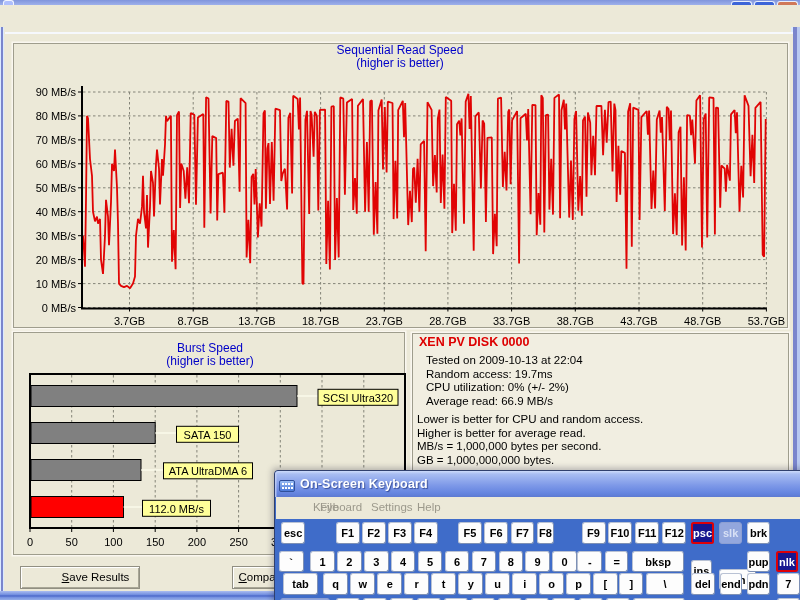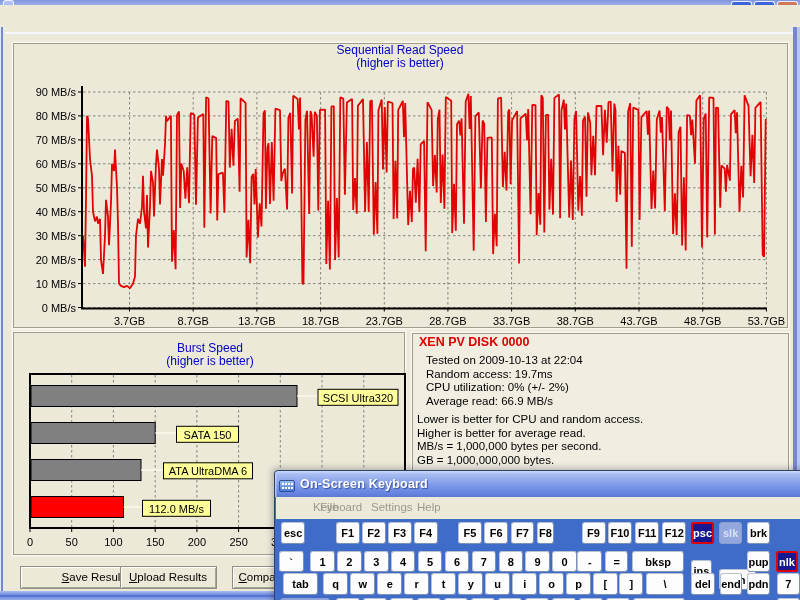--- a/index.html
+++ b/index.html
@@ -38,21 +38,20 @@
   <div class="panel" style="left:13px;top:327px;width:390px;height:221px;background:#ece9d8;"></div>
   <div class="bluetitle" style="left:210px;top:336px;">Burst Speed</div>
   <div class="bluetitle" style="left:210px;top:349px;">(higher is better)</div>
 
   <div class="panel" style="left:412px;top:328px;width:375px;height:223px;background:#f1eee1;"></div>
   <div class="abs" style="left:419px;top:330px;color:#dd0000;font-weight:bold;font-size:12.5px;">XEN PV DISK 0000</div>
   <div class="abs" style="left:426px;top:349px;font-size:11.5px;line-height:13.6px;color:#000;">Tested on 2009-10-13 at 22:04<br>Random access: 19.7ms<br>CPU utilization: 0% (+/- 2%)<br>Average read: 66.9 MB/s</div>
   <div class="abs" style="left:417px;top:408px;font-size:11.5px;line-height:13.6px;color:#000;">Lower is better for CPU and random access.<br>Higher is better for average read.<br>MB/s = 1,000,000 bytes per second.<br>GB = 1,000,000,000 bytes.</div>
 
   <div class="btn" style="left:20px;top:561px;width:87px;padding-left:31px;"><span class="u">S</span>ave Results</div>
-  <div class="btn" style="left:119.5px;top:561px;width:95px;"><span class="u">U</span>pload Results</div>
   <div class="btn" style="left:231.5px;top:561px;width:90px;text-align:left;padding-left:6px;"><span class="u">C</span>ompare Results</div>
 </div>
 
 <svg class="abs" style="left:0;top:0" width="800" height="600" viewBox="0 0 800 600">
 <g>
       <line x1="83.0" y1="307.5" x2="766.4" y2="307.5" class="gd"></line>
       <line x1="78.0" y1="307.5" x2="83.0" y2="307.5" class="tick"></line>
       <line x1="83.0" y1="283.6" x2="766.4" y2="283.6" class="gd"></line>
       <line x1="78.0" y1="283.6" x2="83.0" y2="283.6" class="tick"></line>
       <line x1="83.0" y1="259.6" x2="766.4" y2="259.6" class="gd"></line>

